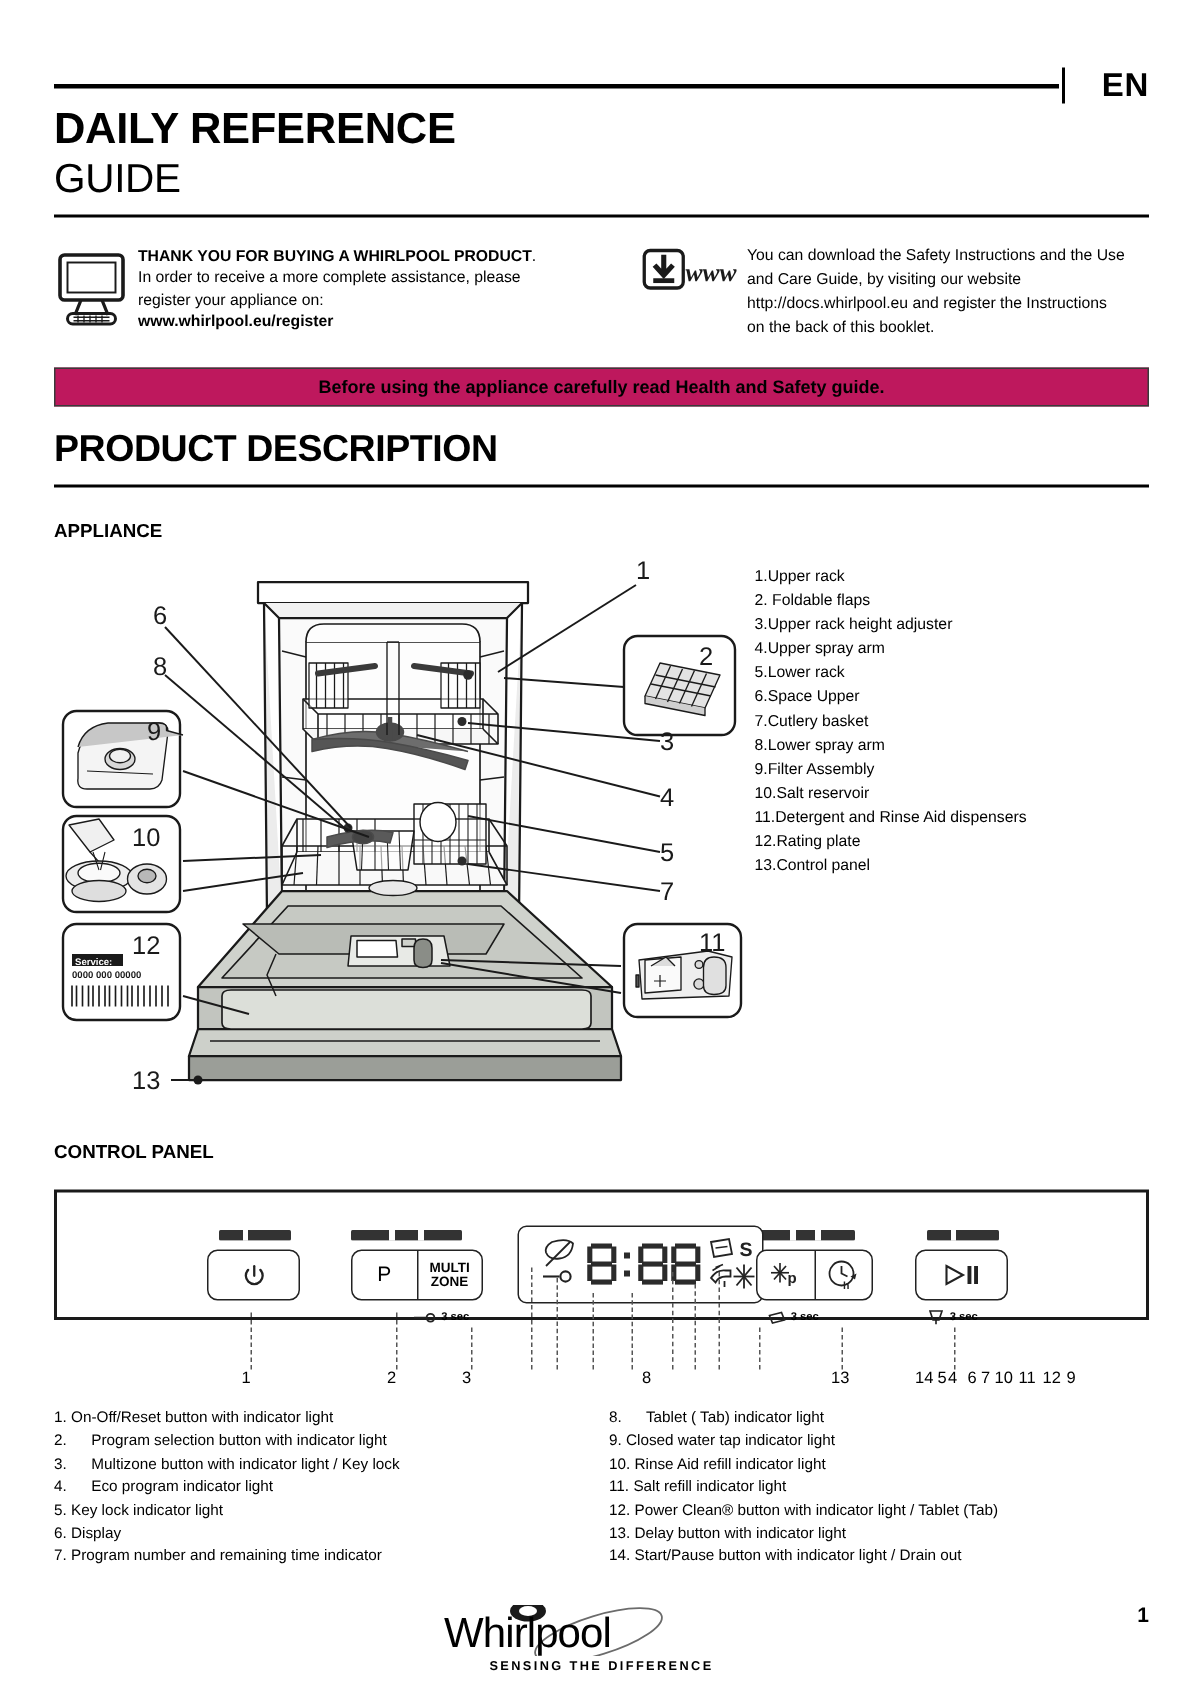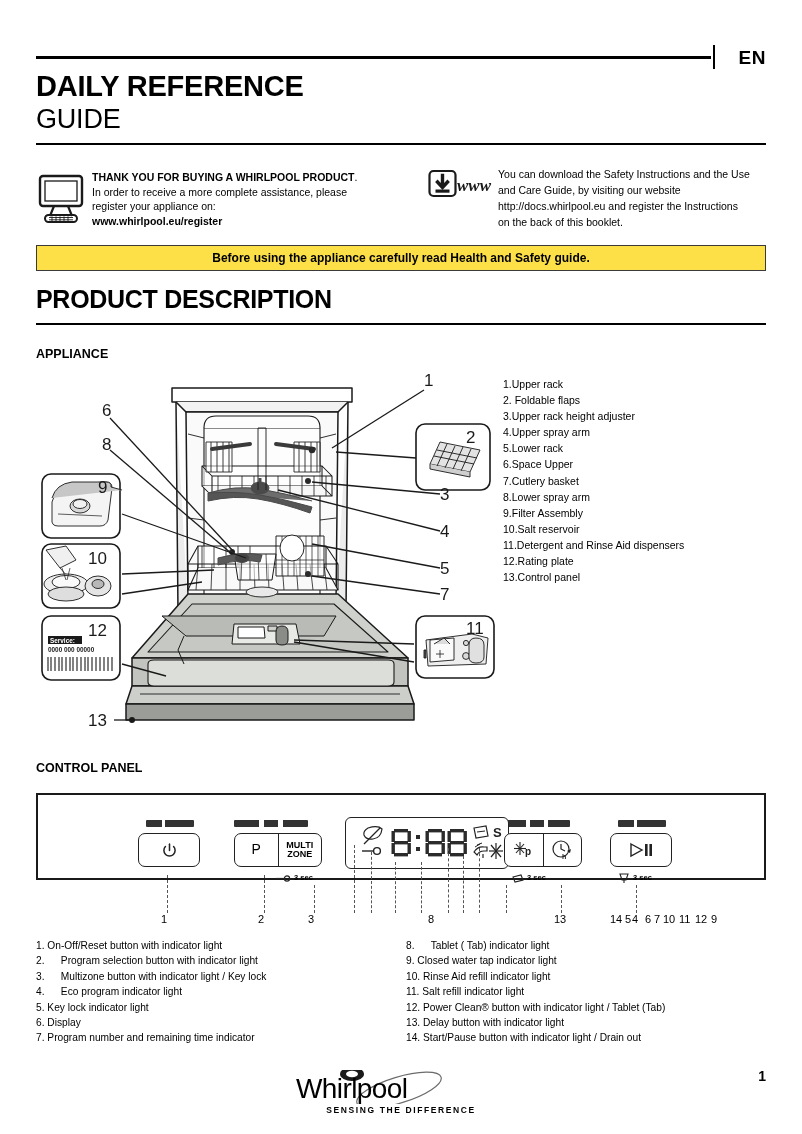--- a/index.html
+++ b/index.html
@@ -16,54 +16,54 @@
   .page { position: absolute; left: 0; top: 0; width: 802px; height: 1134px; }
 
   
   .top-rule-row {
     position: absolute; left: 36px; top: 44px; width: 730px; height: 26px;
     display: flex; align-items: center;
   }
   .top-rule { flex: 1; height: 3px; background: #000; }
   .top-tick { width: 2px; height: 24px; background: #000; margin-left: 2px; }
   .lang-code {
-    font-size: 19px; font-weight: bold; letter-spacing: .5px;
+    font-size: 22px; font-weight: bold; letter-spacing: .5px;
     margin-left: 24px; line-height: 1;
   }
 
   .title-main {
     position: absolute; left: 36px; top: 70px;
     font-size: 29px; font-weight: bold; letter-spacing: -0.2px;
   }
   .title-sub {
     position: absolute; left: 36px; top: 104px;
     font-size: 27px; font-weight: normal; letter-spacing: -0.2px;
   }
   .rule-under-title {
     position: absolute; left: 36px; top: 143px; width: 730px; height: 2px; background: #000;
   }
 
   
   .thanks {
     position: absolute; left: 36px; top: 158px; width: 730px; height: 72px;
-    display: flex; align-items: flex-end;
+    display: flex; align-items: center;
   }
   .thanks-left { display: flex; width: 380px; }
   .monitor-icon { width: 52px; flex: none; padding-top: 4px; }
   .thanks-text { font-size: 10.5px; line-height: 14.5px; padding-left: 4px; }
   .thanks-text b { font-weight: bold; }
   .thanks-right { display: flex; flex: 1; padding-left: 12px; }
   .dl-icon { width: 66px; flex: none; padding-top: 3px; }
   .dl-text { font-size: 10.5px; line-height: 16px; padding-left: 4px; }
   .dl-text b { font-weight: normal; }
 
   
   .banner {
     position: absolute; left: 36px; top: 245px; width: 730px; height: 26px;
-    background: #fde047; border: 1px solid #3a3a3a;
+    background: #be185d; border: 1px solid #3a3a3a;
     display: flex; align-items: center; justify-content: center;
     font-size: 12px; font-weight: bold;
   }
 
   
   .section-title {
     position: absolute; left: 36px; font-size: 25px; font-weight: bold; letter-spacing: -0.3px;
   }
   .section-rule { position: absolute; left: 36px; width: 730px; height: 2px; background: #000; }
   .sub-title { position: absolute; left: 36px; font-size: 12.5px; font-weight: bold; }

